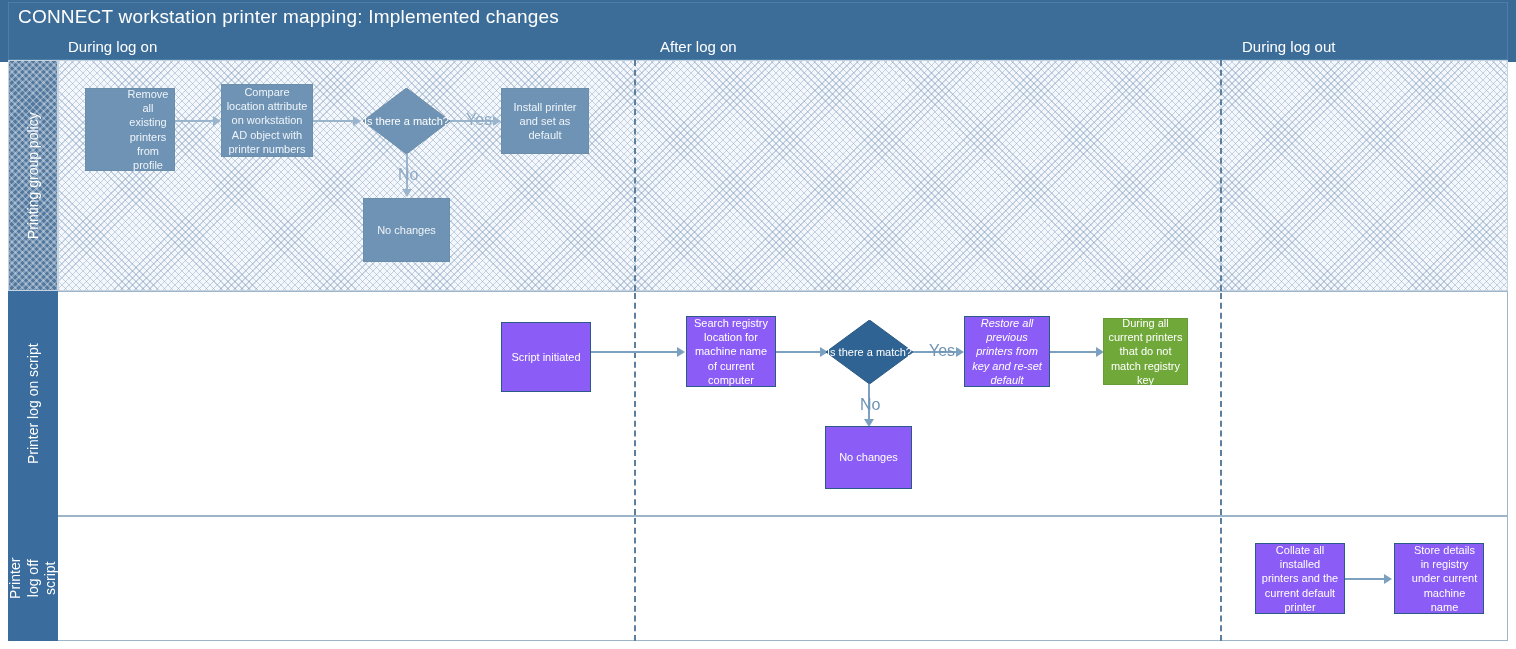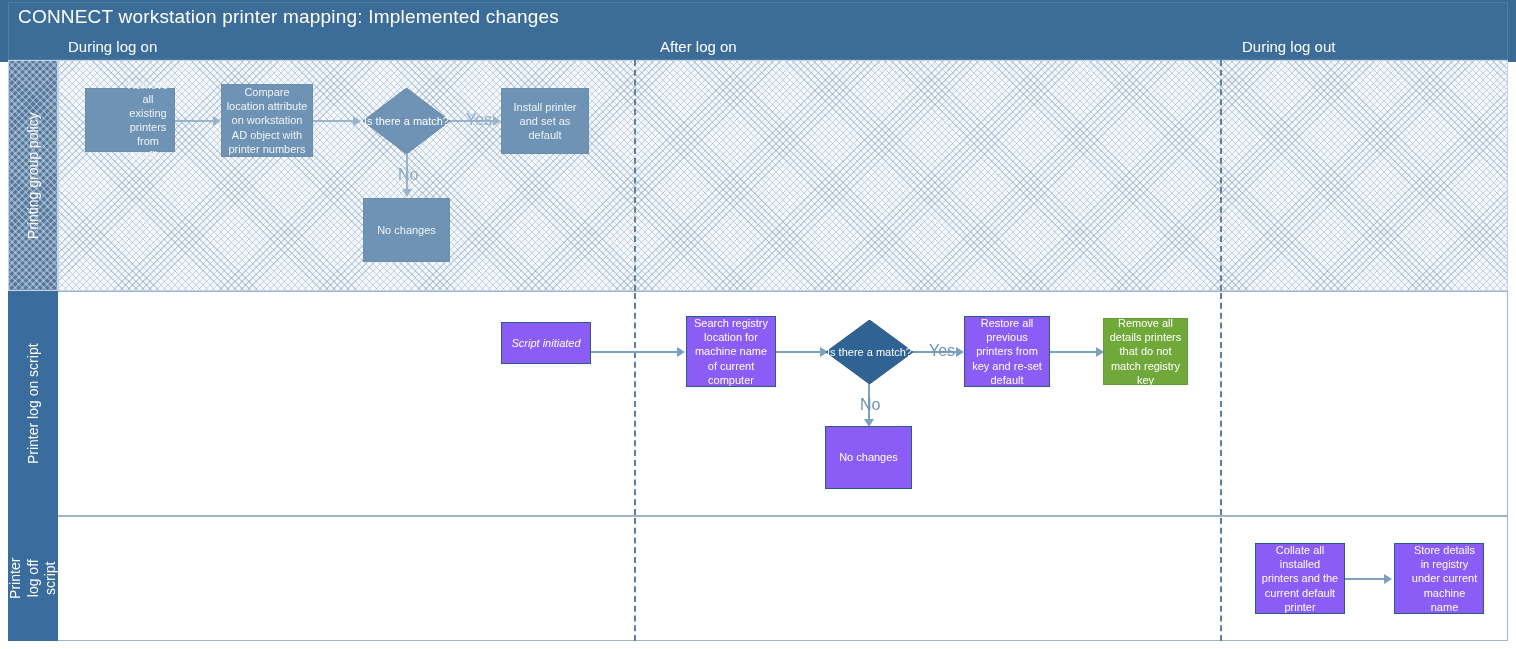--- a/index.html
+++ b/index.html
@@ -243,21 +243,21 @@
   </div>
 
   <div class="phase-divider" style="left:634px; top:60px; height:231px;"></div>
   <div class="phase-divider" style="left:634px; top:293px; height:222px;"></div>
   <div class="phase-divider" style="left:634px; top:518px; height:123px;"></div>
 
   <div class="phase-divider" style="left:1220px; top:60px; height:231px;"></div>
   <div class="phase-divider" style="left:1220px; top:293px; height:222px;"></div>
   <div class="phase-divider" style="left:1220px; top:518px; height:123px;"></div>
 
-  <div class="shape box ghost" style="left:85px; top:88px; width:90px; height:64px;padding-left:40px;">Remove all existing printers from profile</div>
+  <div class="shape box ghost" style="left:85px; top:88px; width:90px; height:83px;padding-left:40px;">Remove all existing printers from profile</div>
 
   <div class="conn h ghost" style="left:175px; top:120px; width:40px;"></div>
   <div class="arrow-r ghost" style="left:213px; top:116px;"></div>
 
   <div class="shape box ghost" style="left:221px; top:84px; width:92px; height:73px;">Compare location attribute on workstation AD object with printer numbers</div>
 
   <div class="conn h ghost" style="left:313px; top:120px; width:42px;"></div>
   <div class="arrow-r ghost" style="left:353px; top:116px;"></div>
 
   <div class="diamond-wrap" style="left:363px; top:88px; width:87px; height:66px;">
@@ -272,47 +272,47 @@
   <div class="edge-label ghost" style="left:466px; top:111px;">Yes</div>
 
   <div class="shape box ghost" style="left:501px; top:88px; width:88px; height:66px;">Install printer and set as default</div>
 
   <div class="conn v ghost" style="left:406px; top:154px; height:38px;"></div>
   <div class="arrow-d ghost" style="left:402px; top:189px;"></div>
   <div class="edge-label ghost" style="left:398px; top:166px;">No</div>
 
   <div class="shape box ghost" style="left:363px; top:198px; width:87px; height:64px;">No changes</div>
 
-  <div class="shape box" style="left:501px; top:322px; width:90px; height:42px;font-style:italic;">Script initiated</div>
+  <div class="shape box" style="left:501px; top:322px; width:90px; height:70px;">Script initiated</div>
 
   <div class="conn h" style="left:591px; top:351px; width:88px;"></div>
   <div class="arrow-r" style="left:677px; top:347px;"></div>
 
   <div class="shape box" style="left:686px; top:316px; width:90px; height:71px;">Search registry location for machine name of current computer</div>
 
   <div class="conn h" style="left:776px; top:351px; width:48px;"></div>
   <div class="arrow-r" style="left:820px; top:347px;"></div>
 
   <div class="diamond-wrap" style="left:826px; top:320px; width:87px; height:64px;">
     <svg class="diamond-shape" viewBox="0 0 87 64" preserveAspectRatio="none">
       <polygon points="43.5,0 87,32 43.5,64 0,32" fill="#2e6393" stroke="#2a5a86" stroke-width="1"></polygon>
     </svg>
     <div class="diamond-label">Is there a match?</div>
   </div>
 
   <div class="conn h" style="left:913px; top:351px; width:48px;"></div>
   <div class="arrow-r" style="left:956px; top:347px;"></div>
   <div class="edge-label" style="left:929px; top:342px;">Yes</div>
 
-  <div class="shape box" style="left:964px; top:316px; width:86px; height:71px;">Restore all previous printers from key and re-set default</div>
+  <div class="shape box" style="left:964px; top:316px; width:86px; height:71px;font-style:italic;">Restore all previous printers from key and re-set default</div>
 
   <div class="conn h" style="left:1050px; top:351px; width:50px;"></div>
   <div class="arrow-r" style="left:1096px; top:347px;"></div>
 
-  <div class="shape box green" style="left:1103px; top:318px; width:85px; height:67px;">Remove all details printers that do not match registry key</div>
+  <div class="shape box green" style="left:1103px; top:318px; width:85px; height:67px;">During all current printers that do not match registry key</div>
 
   <div class="conn v" style="left:868px; top:384px; height:38px;"></div>
   <div class="arrow-d" style="left:864px; top:419px;"></div>
   <div class="edge-label" style="left:860px; top:396px;">No</div>
 
   <div class="shape box" style="left:825px; top:426px; width:87px; height:63px;">No changes</div>
 
   <div class="shape box" style="left:1255px; top:543px; width:90px; height:71px;">Collate all installed printers and the current default printer</div>
 
   <div class="conn h" style="left:1345px; top:578px; width:42px;"></div>

